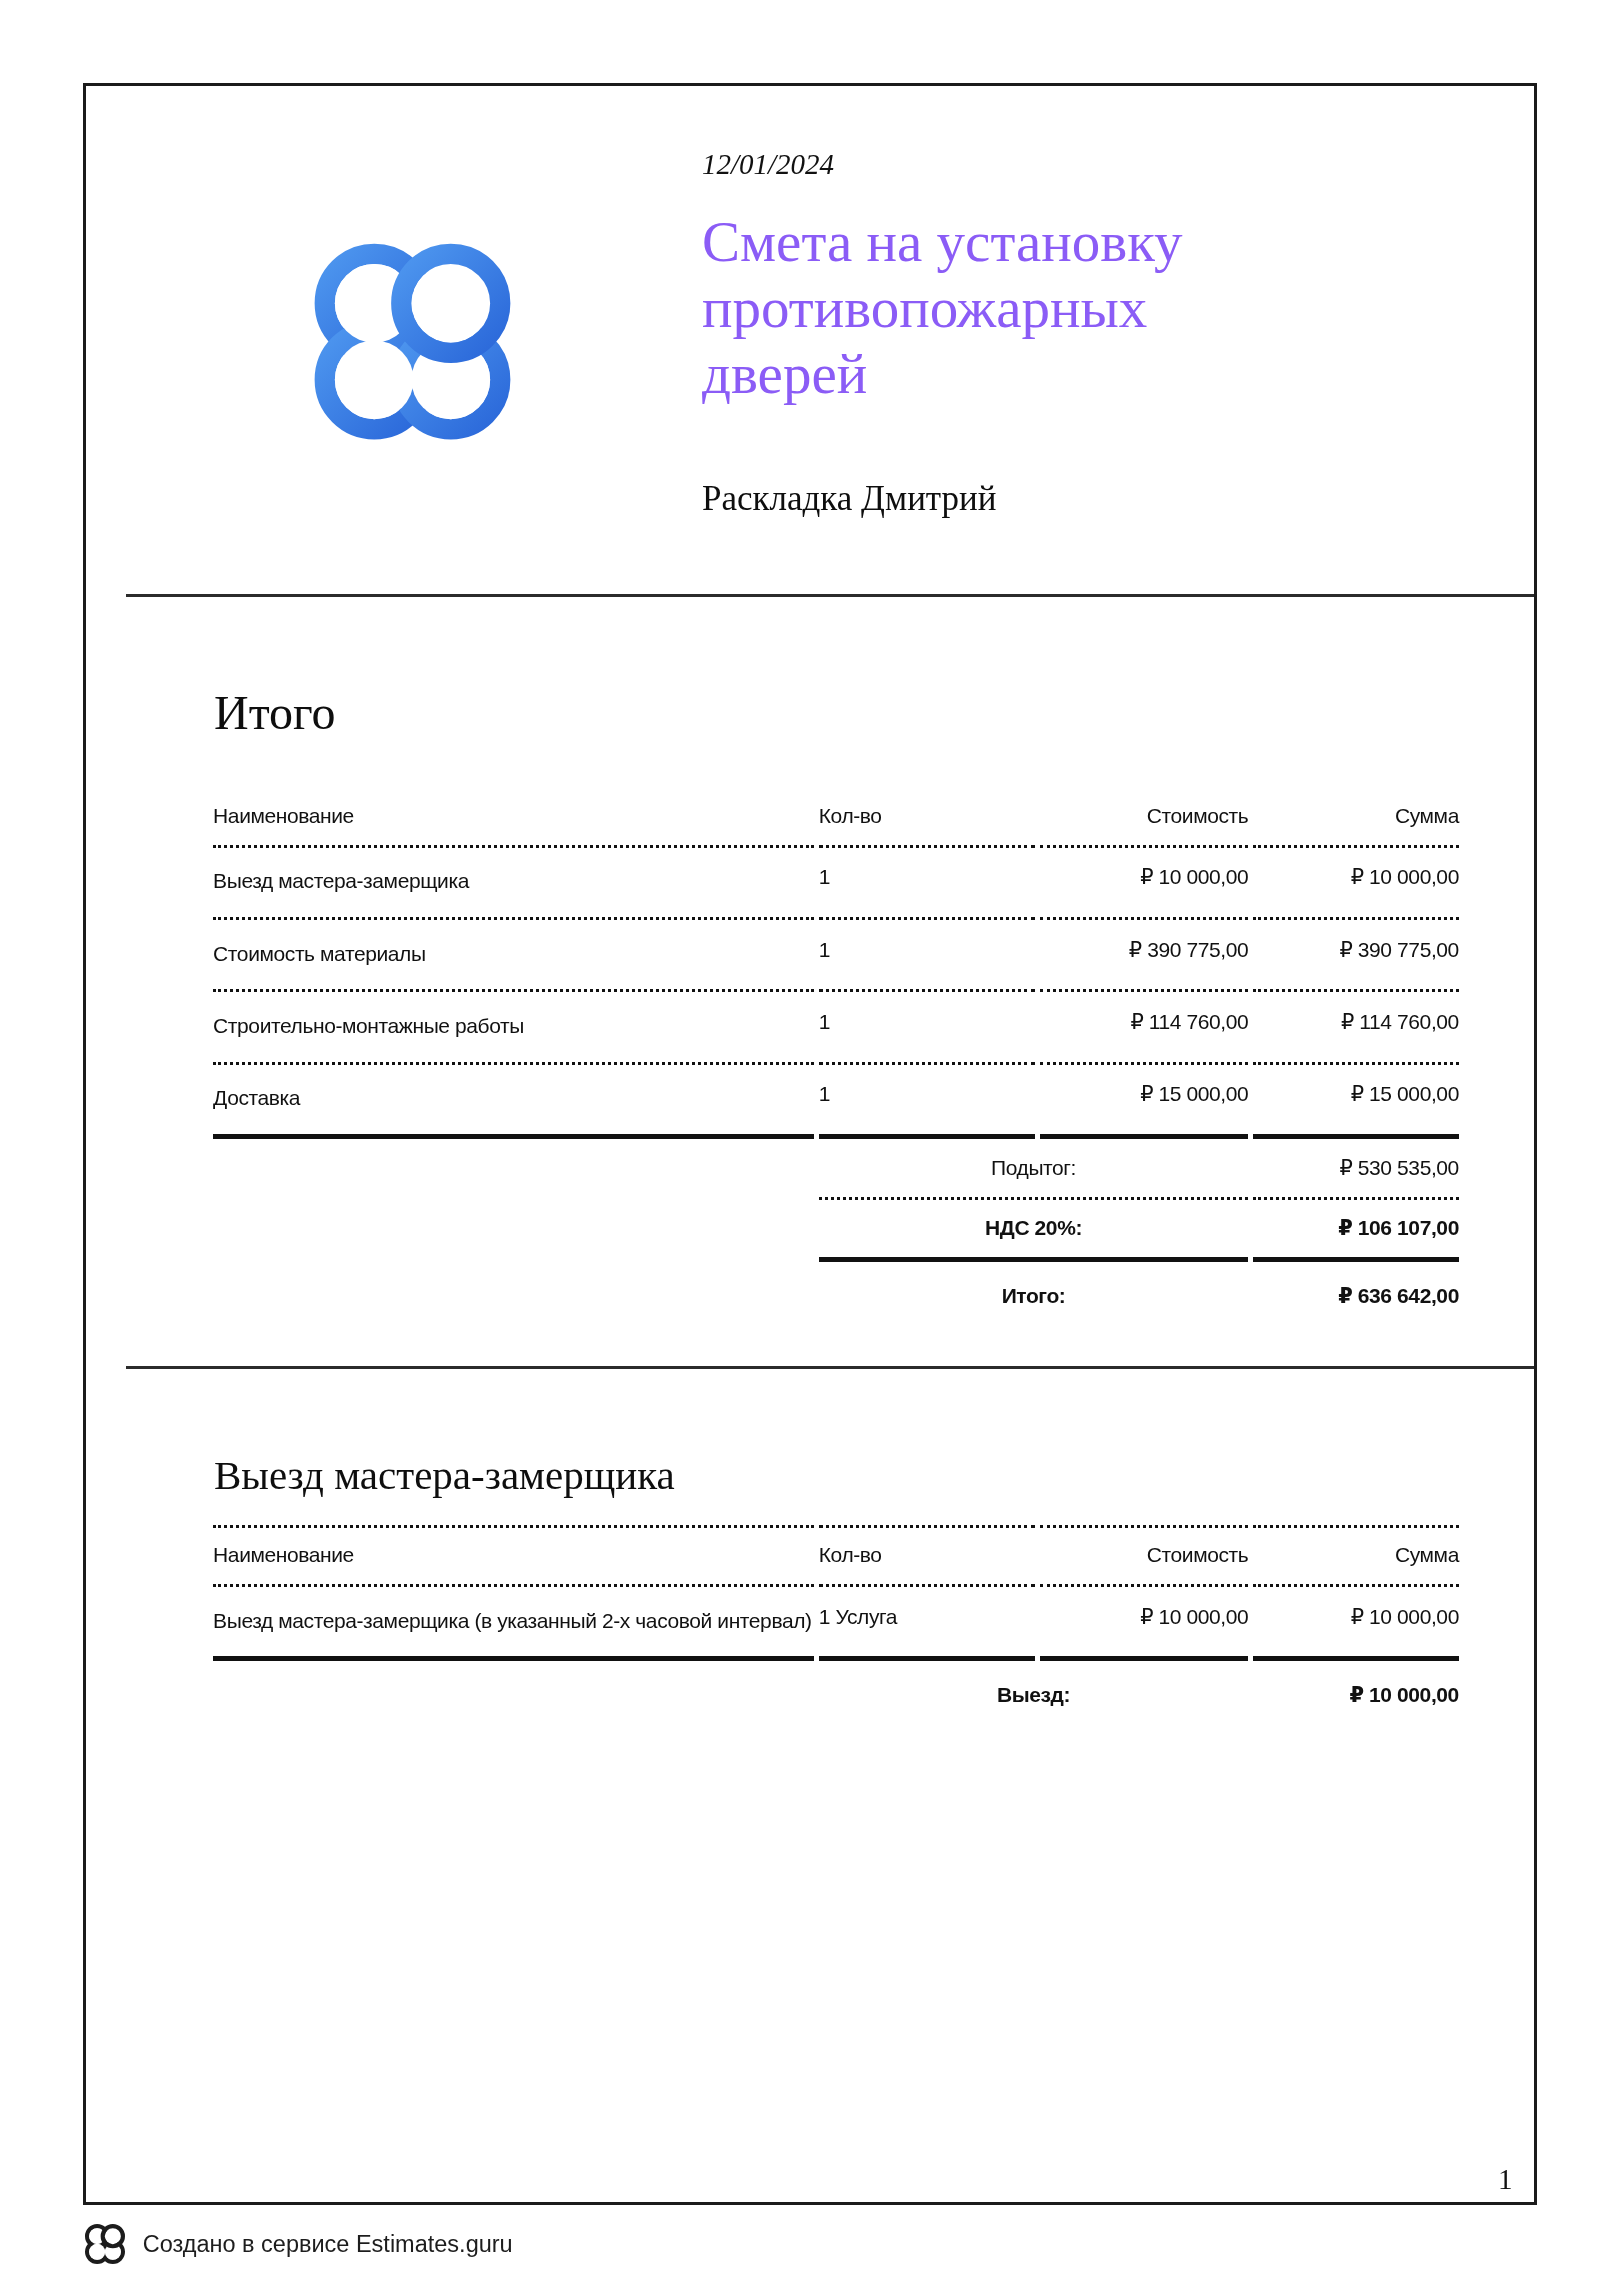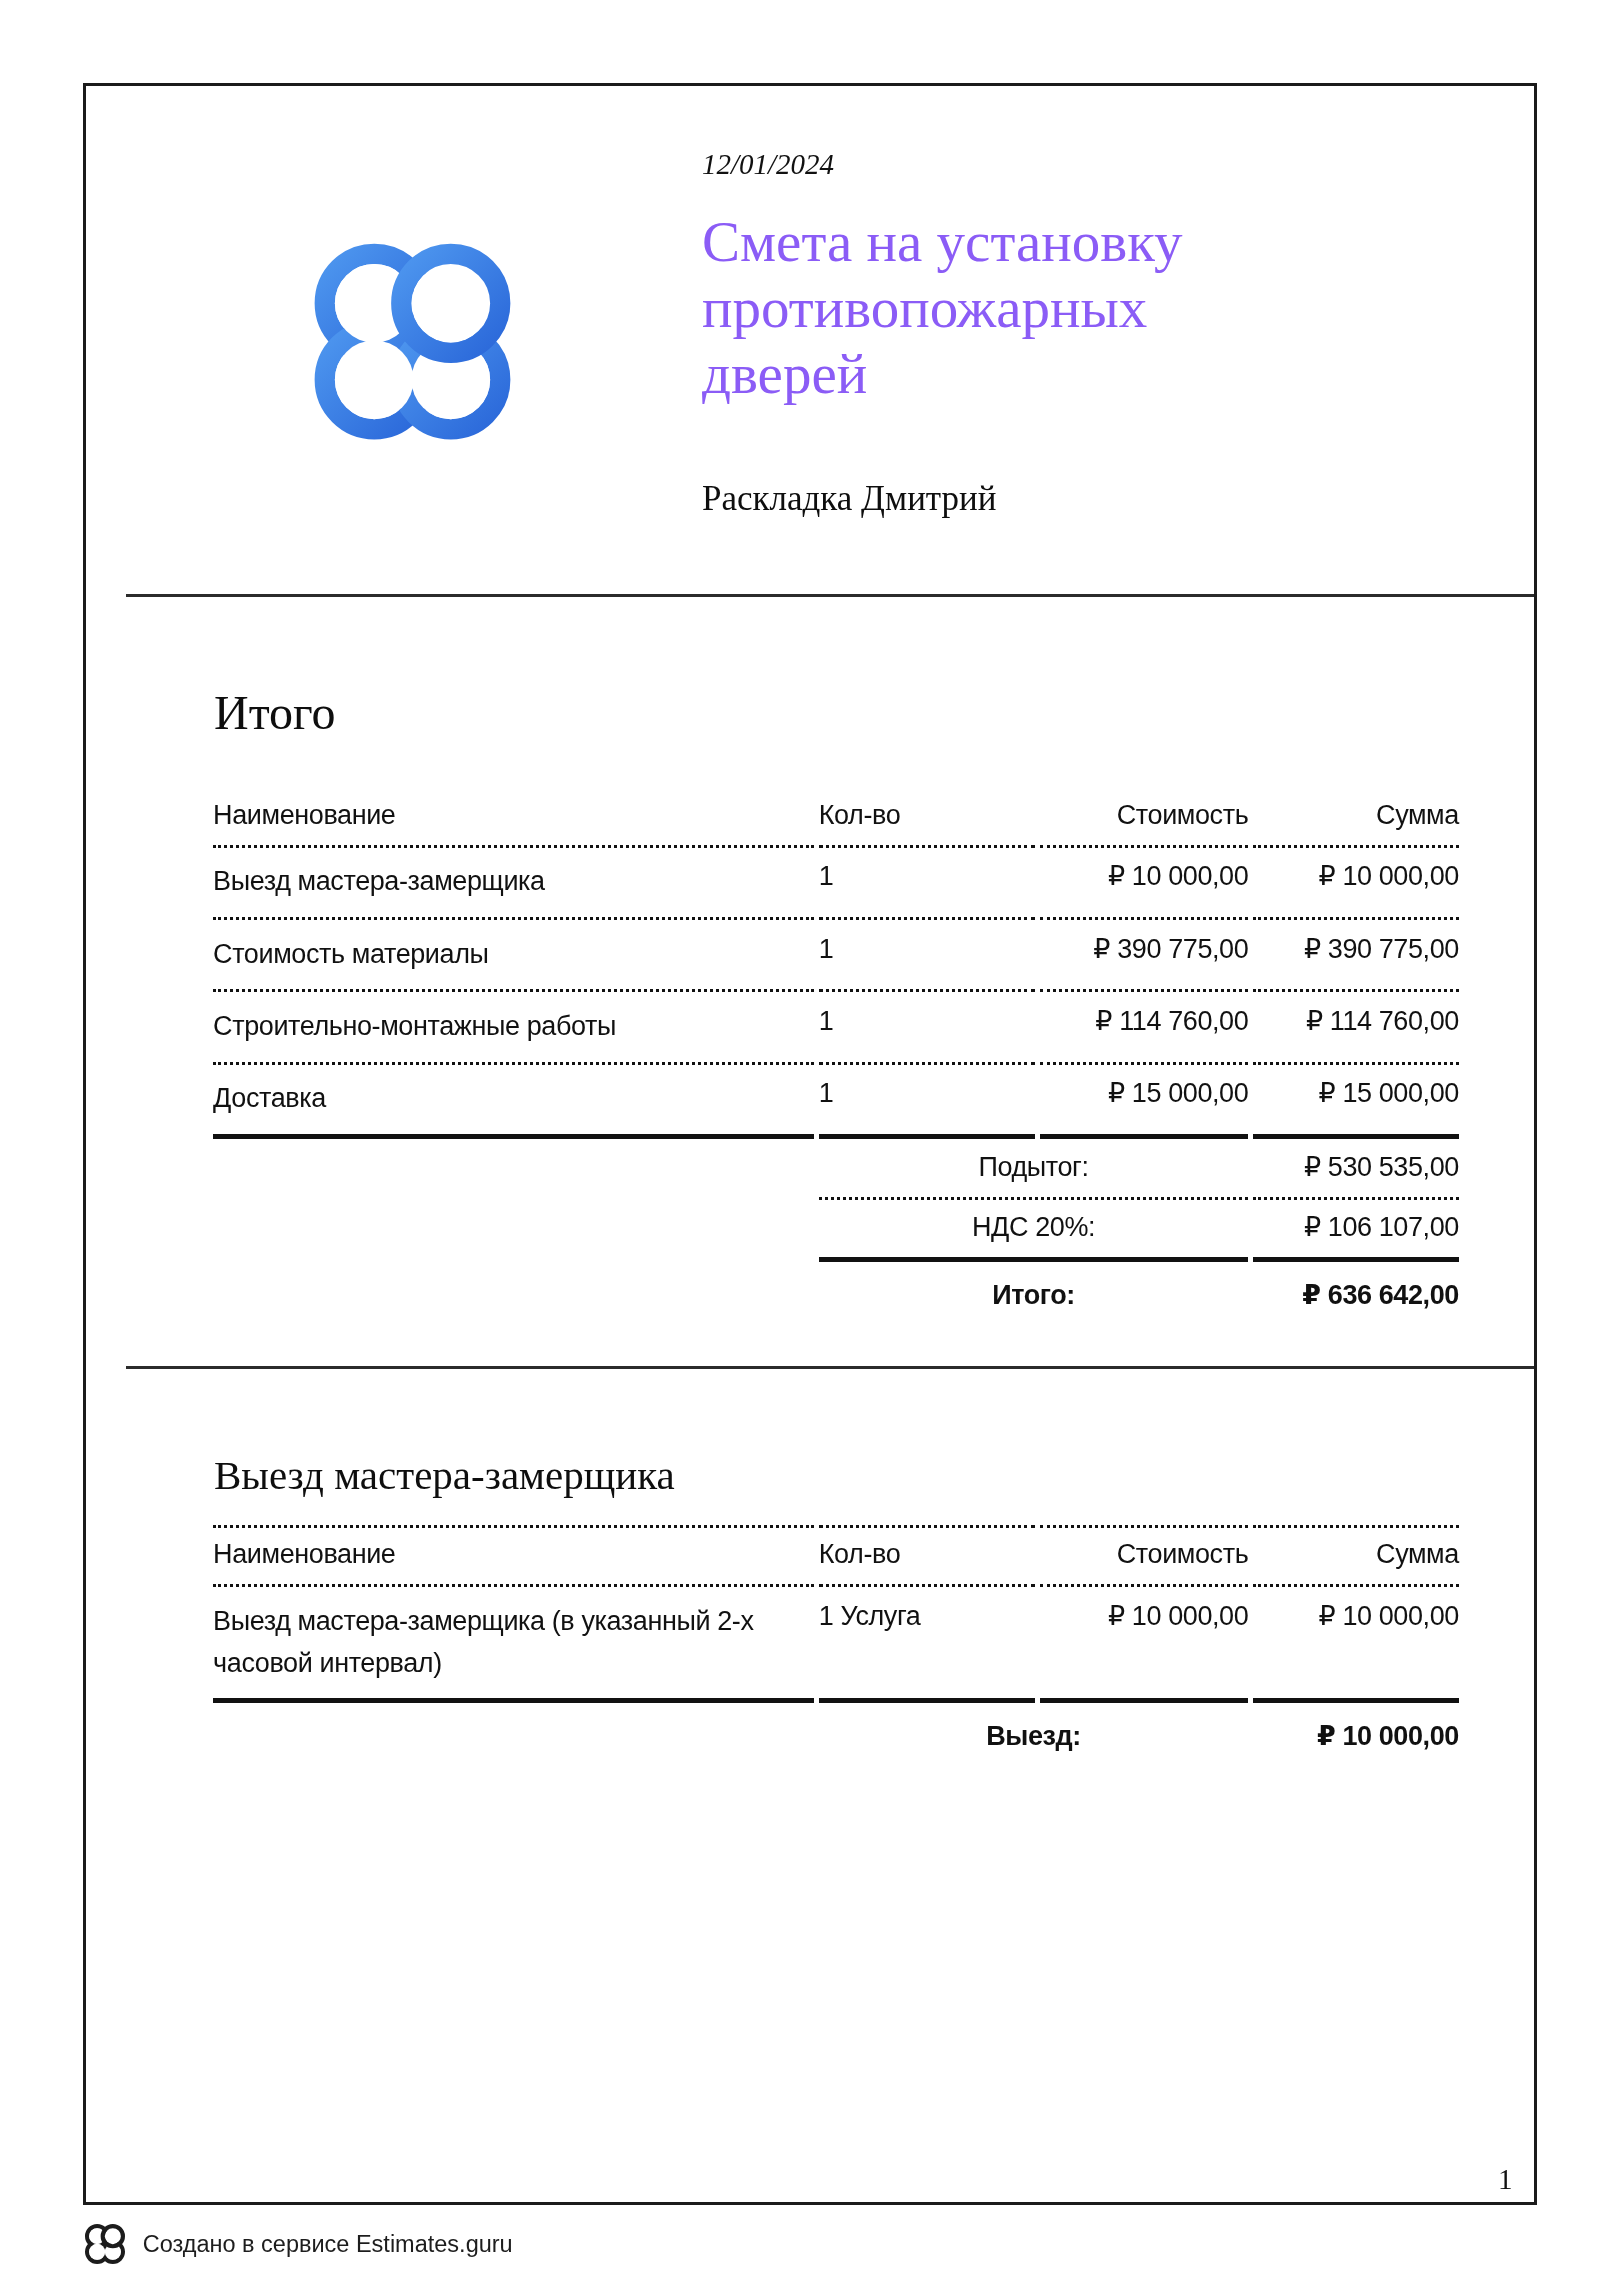--- a/index.html
+++ b/index.html
@@ -36,21 +36,21 @@
   
   .sec-summary { height:772px; border-bottom:3.9px solid #2b2b2b; padding:0 76px 0 88px; }
   .sec-detail  { flex:1; position:relative; padding:0 76px 0 88px; }
   h2 { font-family:"Liberation Serif","DejaVu Serif",serif; font-weight:400; color:#0e0e0e; }
   .sec-summary h2 { font-size:48px; margin-top:88px; }
   .sec-detail  h2 { font-size:41px; margin-top:82px; }
 
   table.estimate {
     width:calc(100% + 11.8px); margin-left:-5.9px;
     border-collapse:separate; border-spacing:5.9px 0;
-    font-size:27px; line-height:33px; letter-spacing:-0.4px; color:#111;
+    font-size:21px; line-height:33px; letter-spacing:-0.4px; color:#111;
     table-layout:fixed;
   }
   .sec-summary table.estimate { margin-top:55px; }
   .sec-detail  table.estimate { margin-top:25.5px; }
   col.c1{width:48.8%} col.c2{width:17.6%} col.c3{width:16.9%} col.c4{width:16.7%}
 
   th {
     font-weight:400; text-align:left;
     padding:3.9px 0 12.7px; border-bottom:3.9px dotted #111;
   }
@@ -59,21 +59,21 @@
 
   td { vertical-align:top; padding:12.7px 0 14.7px; }
   tr.item td { border-bottom:3.9px dotted #111; }
   tr.item-last td { border-bottom:5.9px solid #111; }
   td.name-cell { line-height:42px; }
 
   tr.tot td { padding:11.8px 0 12.7px; }
   tr.tot td.lead { border:none; }
   td.tot-label { text-align:center; }
   tr.tot-sub td.line { border-bottom:3.9px dotted #111; }
-  tr.tot-vat td.line { border-bottom:5.9px solid #111; }
+  tr.tot-vat td.line { border-bottom:5.9px solid #111;font-weight:bold; }
   tr.grand td { font-weight:bold; padding-top:16.7px; }
 
   .pagenum {
     position:absolute; right:21.6px; bottom:5.9px;
     font-family:"Liberation Serif","DejaVu Serif",serif; font-size:29px; color:#111;
   }
   
   .footer {
     position:absolute; left:82px; top:2221px;
     display:flex; align-items:center; gap:14.7px;

